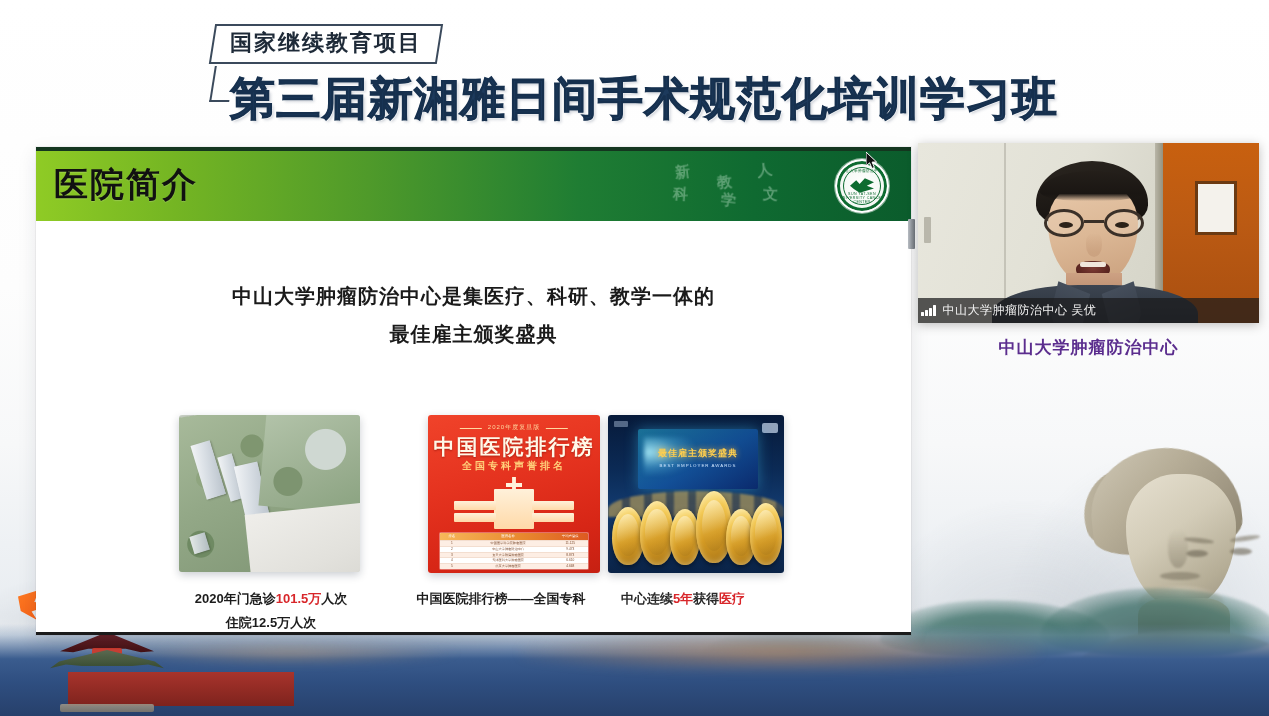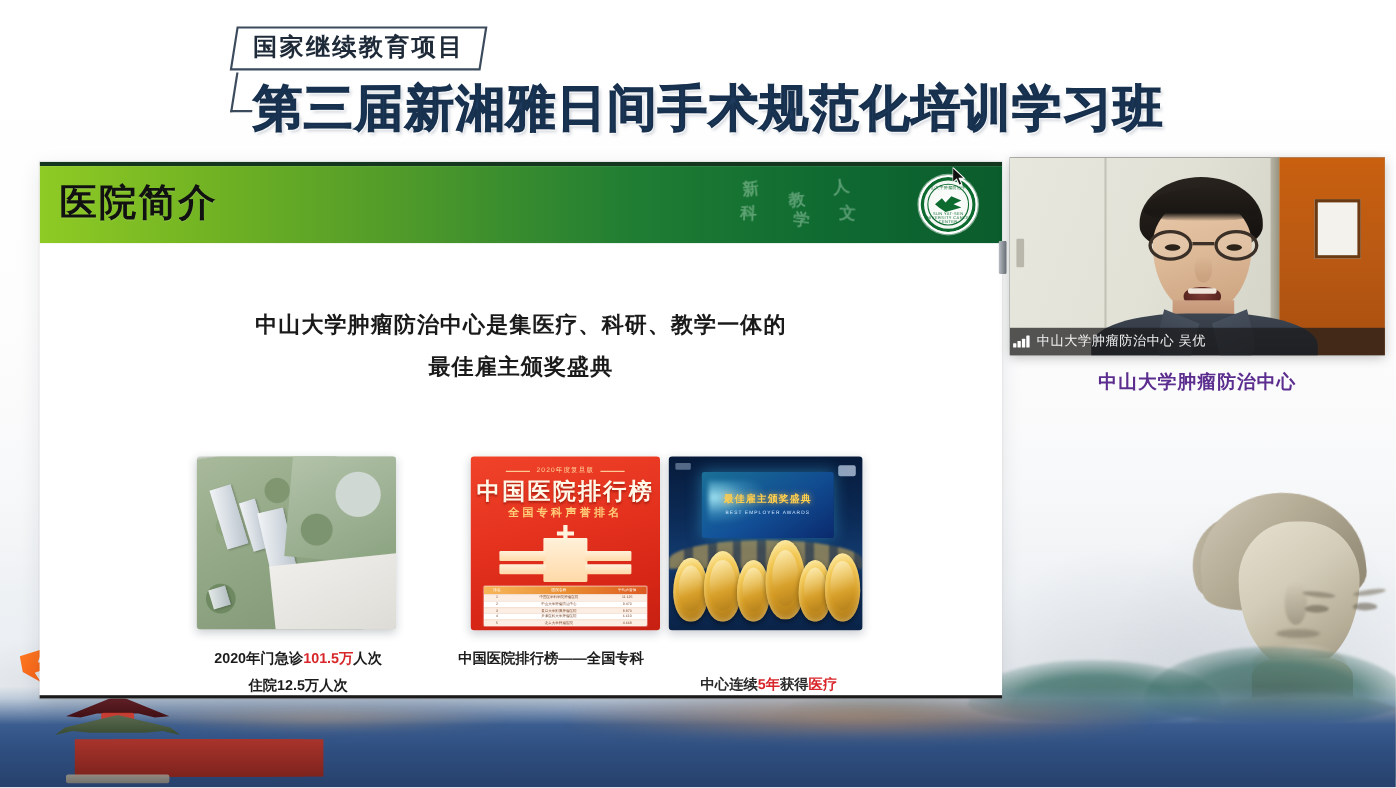--- a/index.html
+++ b/index.html
@@ -438,21 +438,21 @@
 
   
   .caps { position: absolute; left: 0; top: 362px; width: 875px; height: 70px; }
   .cap {
     position: absolute; text-align: center;
     font-size: 13px; font-weight: 700; color: #1c1c1c; line-height: 1.85;
   }
   .cap .hi { color: #d8262a; }
   .cap-1 { left: 120px; width: 230px; top: 0px; }
   .cap-2 { left: 360px; width: 210px; top: 0px; }
-  .cap-3 { left: 570px; width: 186px; top: 0px; color:#2a2a2a;margin-top:23px; }
+  .cap-3 { left: 554px; width: 186px; top: 0px; color:#2a2a2a; }
 
   
   .side-tab {
     position: absolute; left: 908px; top: 219px; width: 7px; height: 30px;
     background: linear-gradient(90deg,#b9bec4 0%, #8d939a 55%, #6f757c 100%);
     border-radius: 1px;
   }
 
   
   .video {

